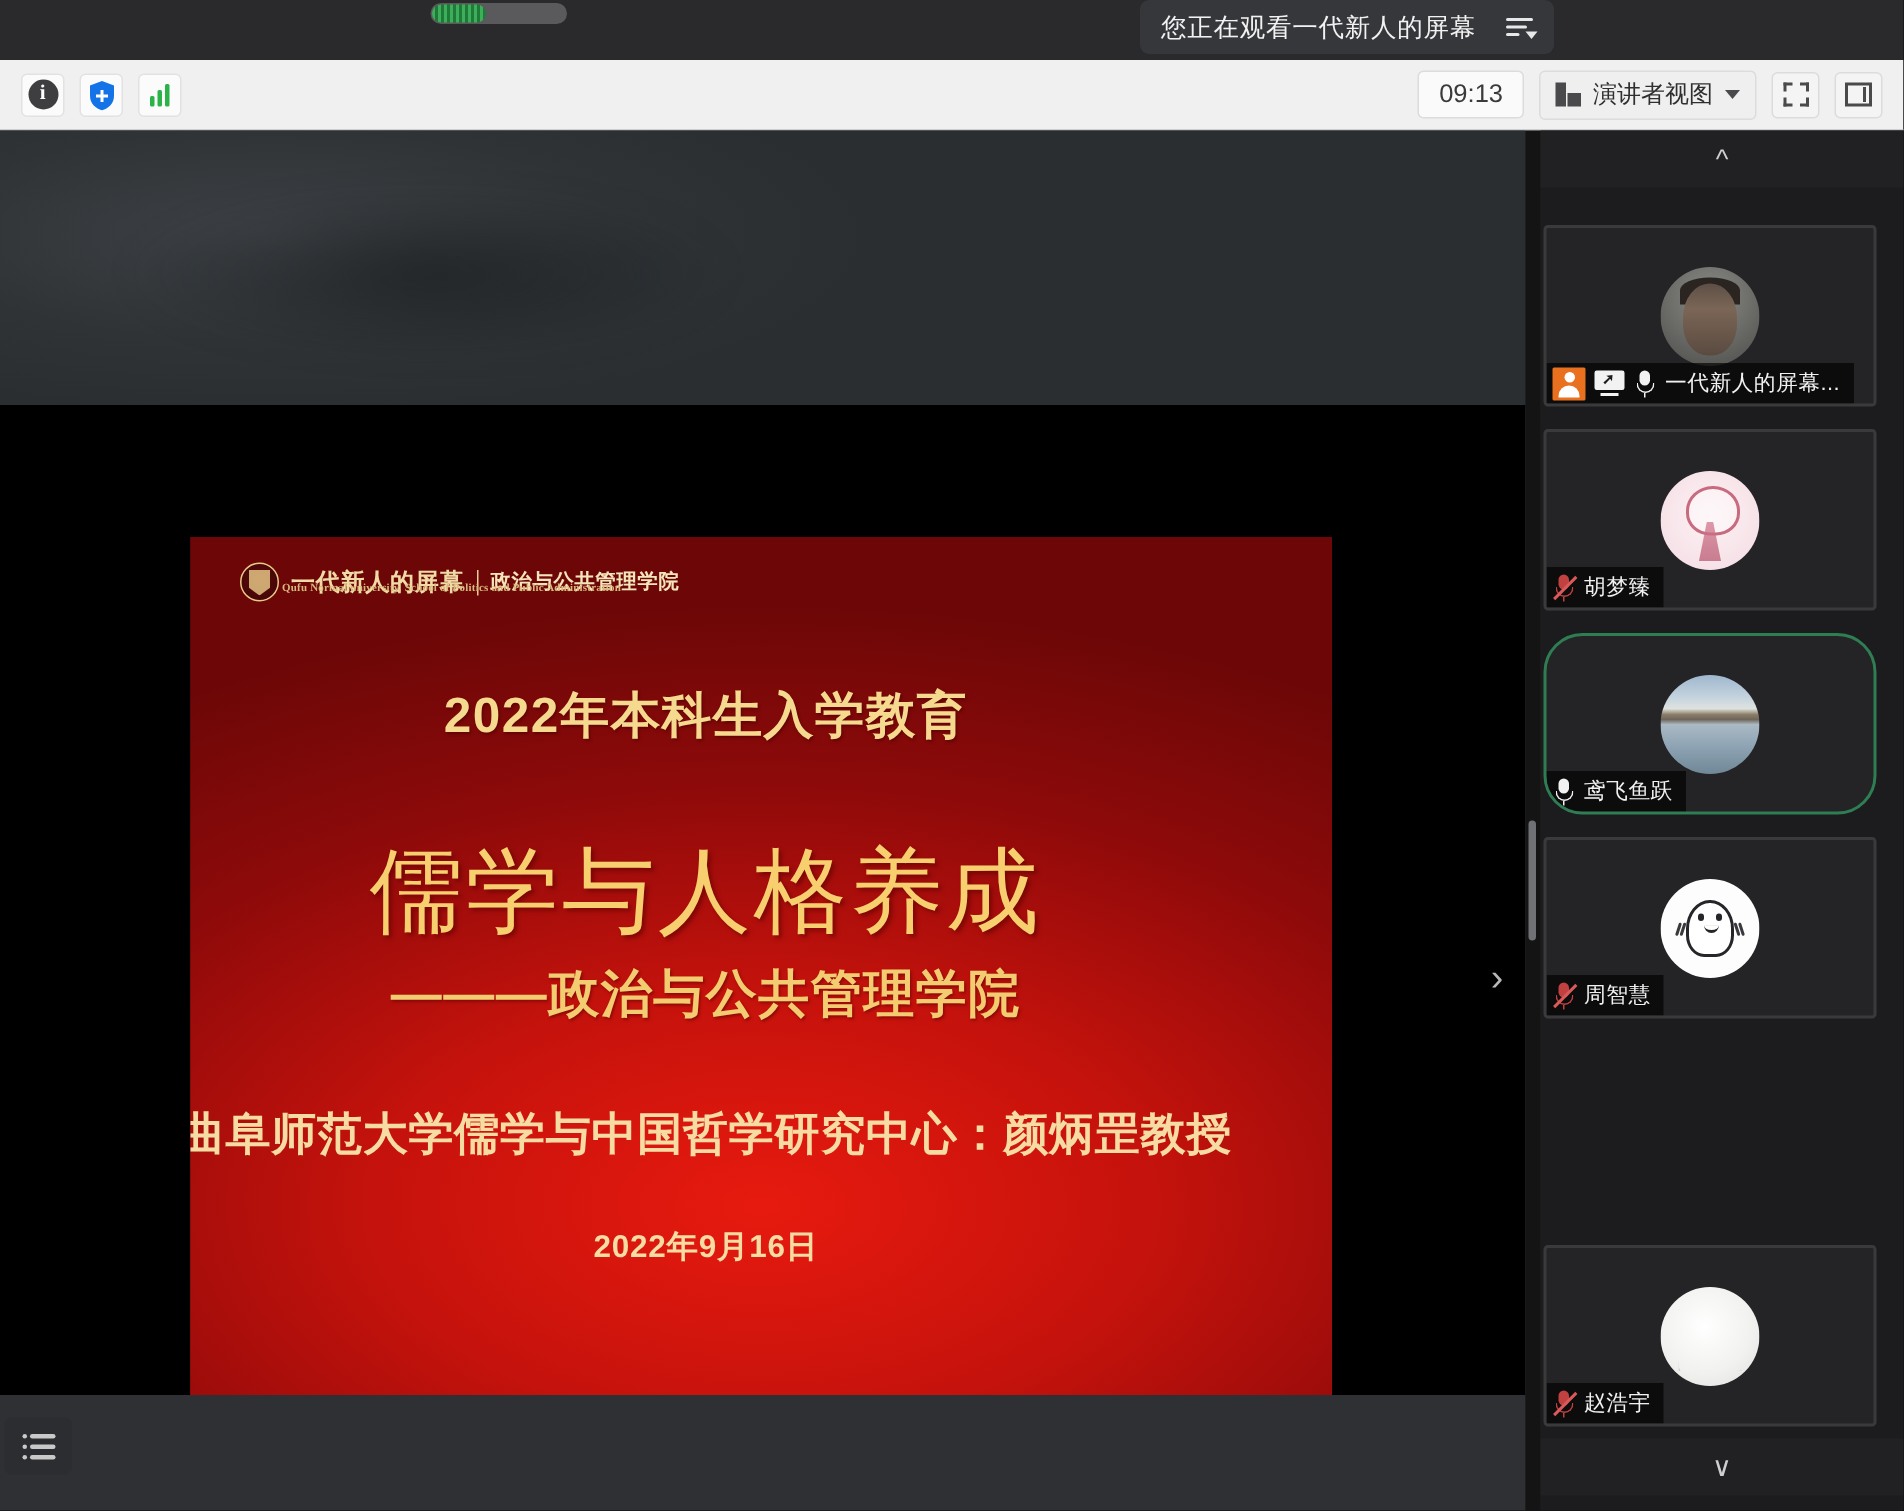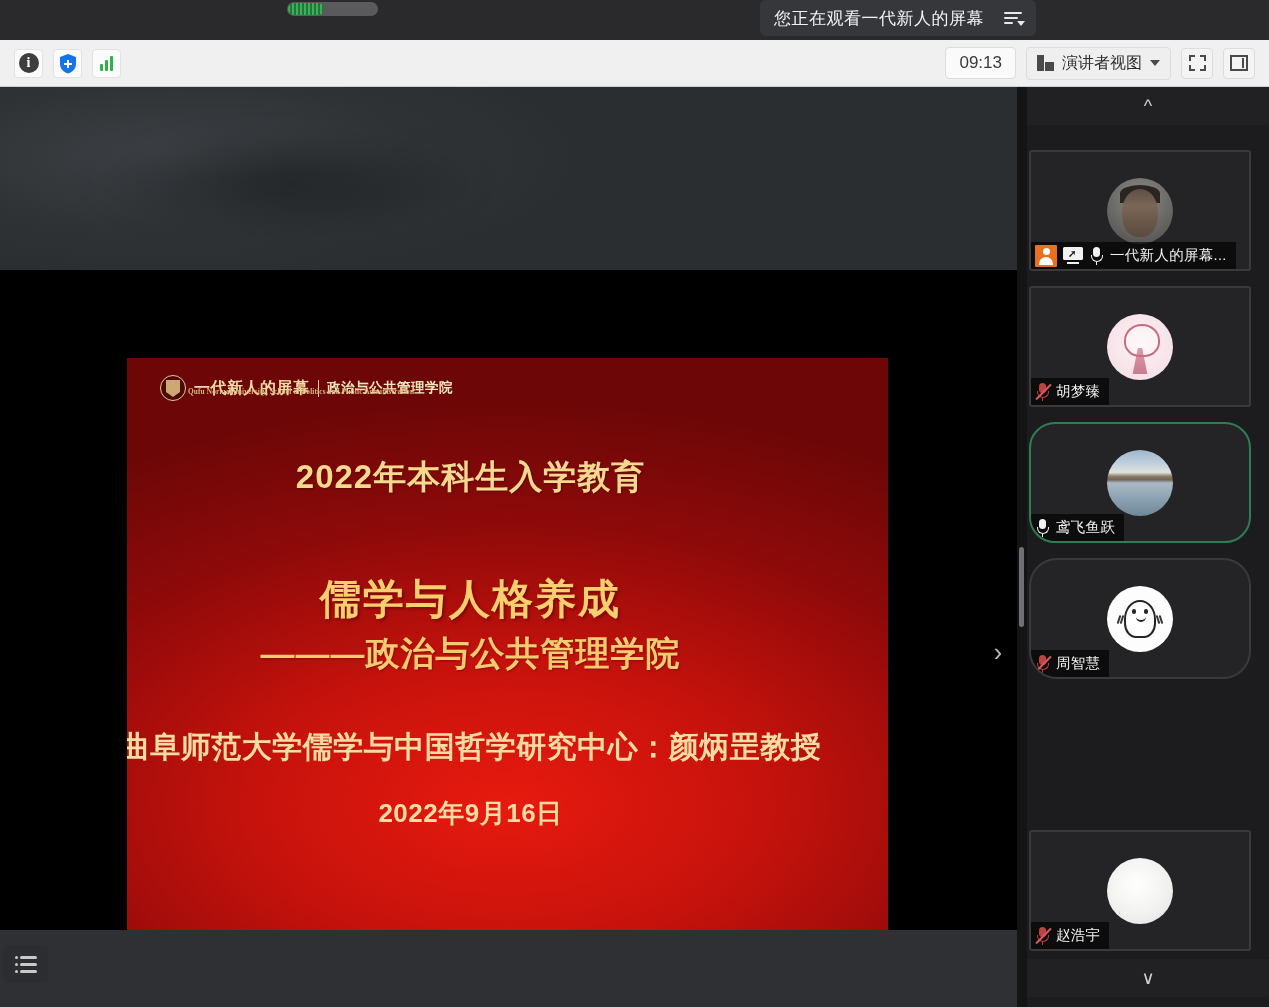--- a/index.html
+++ b/index.html
@@ -215,39 +215,39 @@
     position: absolute; left: 0; top: 0; width: 687px; height: 572px;
     display: flex; flex-direction: column; align-items: center;
   }
   .s-t1 {
     margin-top: 97px;
     color: #f5d98f; font-size: 33px; font-weight: bold;
     letter-spacing: 1px; white-space: nowrap;
     text-shadow: 1px 1px 2px rgba(80,0,0,0.6);
   }
   .s-t2 {
-    margin-top: 72px;
-    color: #f7cf6f; font-size: 41px; font-weight: bold;
+    margin-top: 52px;
+    color: #f7cf6f; font-size: 62px; font-weight: normal;
     letter-spacing: 2px; white-space: nowrap;
     text-shadow: 2px 2px 3px rgba(90,0,0,0.55);
   }
   .s-t3 {
     margin-top: 4px;
     color: #f3cb70; font-size: 34px; font-weight: bold;
     letter-spacing: 1px; white-space: nowrap;
     text-shadow: 1px 1px 2px rgba(90,0,0,0.5);
   }
   .s-t4 {
     margin-top: 50px;
     color: #f6dca2; font-size: 30px; font-weight: bold;
     letter-spacing: 0.5px; white-space: nowrap;
   }
   .s-t5 {
-    margin-top: 28px;
-    color: #f6dca2; font-size: 26px; font-weight: bold;
+    margin-top: 40px;
+    color: #f6dca2; font-size: 21px; font-weight: bold;
     letter-spacing: 0.5px; white-space: nowrap;
   }
   .next-arrow {
     position: absolute; right: 9px; top: 368px;
     width: 20px; height: 28px;
     color: #b8b8b8; font-size: 25px; line-height: 28px;
     text-align: center;
   }
   .stage-bottom {
     position: absolute; left: 0; top: 843px; width: 1017px; height: 77px;
@@ -638,21 +638,21 @@
         <div class="namebar">
           <span class="mic">
             <span class="cap"></span>
               <span class="arc"></span>
               <span class="stem"></span>
           </span>
           <span class="nm">鸢飞鱼跃</span>
         </div>
       </div>
 
-      <div class="tile" style="top:411px;border-radius:28px;">
+      <div class="tile" style="top:411px;">
         <div class="av">
           <div class="av-ghost">
             <span class="g-tick a"></span>
               <span class="g-tick b"></span>
             <span class="g-tick c"></span>
               <span class="g-tick d"></span>
             <span class="g-body"></span>
             <span class="g-eye l"></span>
               <span class="g-eye r"></span>
             <span class="g-mouth"></span>

